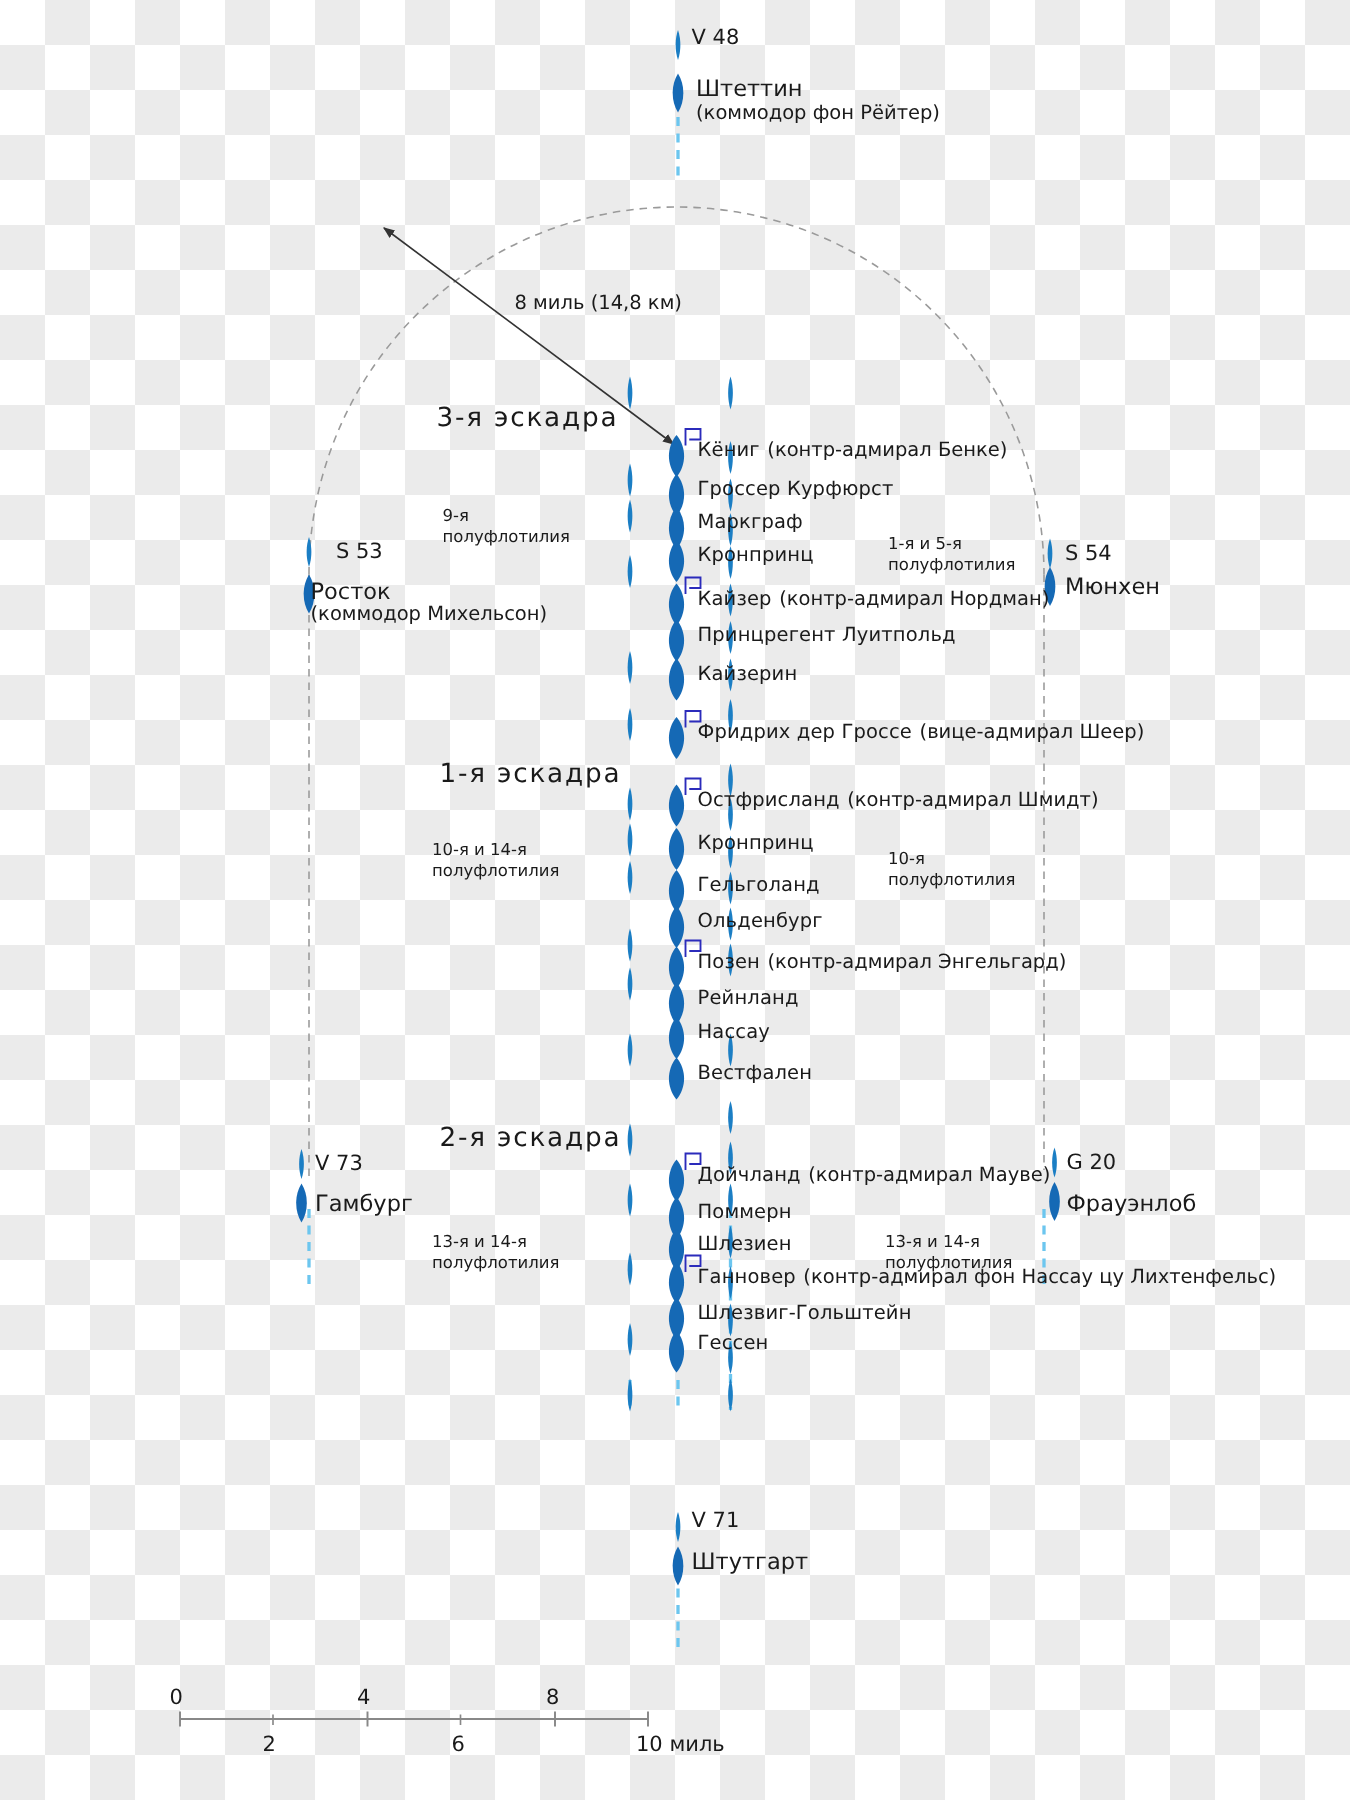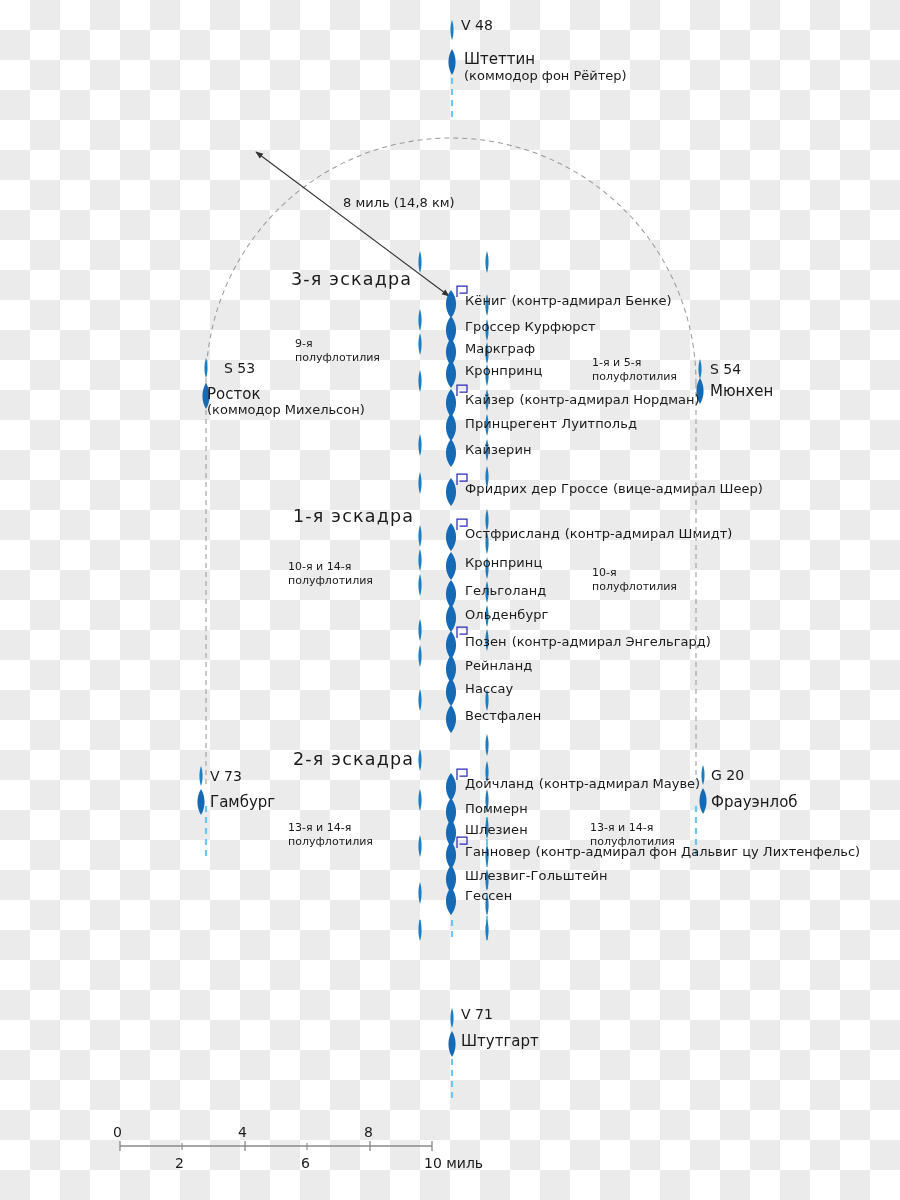--- a/index.html
+++ b/index.html
@@ -390,21 +390,21 @@
         <span class="cmdr">(контр-адмирал Мауве)</span>
       </div>
       <div class="lbl" style="left: 465px; top: 801px; display: flex; align-items: baseline; gap: 0px;">
         <span class="ship-name">Поммерн</span>
       </div>
       <div class="lbl" style="left: 465px; top: 822px; display: flex; align-items: baseline; gap: 0px;">
         <span class="ship-name">Шлезиен</span>
       </div>
       <div class="lbl" style="left: 465px; top: 844px; display: flex; align-items: baseline; gap: 5px;">
         <span class="ship-name">Ганновер</span>
-        <span class="cmdr">(контр-адмирал фон Дальвиг цу Лихтенфельс)</span>
+        <span class="cmdr">(контр-адмирал фон Нассау цу Лихтенфельс)</span>
       </div>
       <div class="lbl" style="left: 465px; top: 868px; display: flex; align-items: baseline; gap: 0px;">
         <span class="ship-name">Шлезвиг-Гольштейн</span>
       </div>
       <div class="lbl" style="left: 465px; top: 888px; display: flex; align-items: center; gap: 0px;">
         <span class="ship-name">Гессен</span>
       </div>
     </div>
 
   <div id="scaleLabels">

